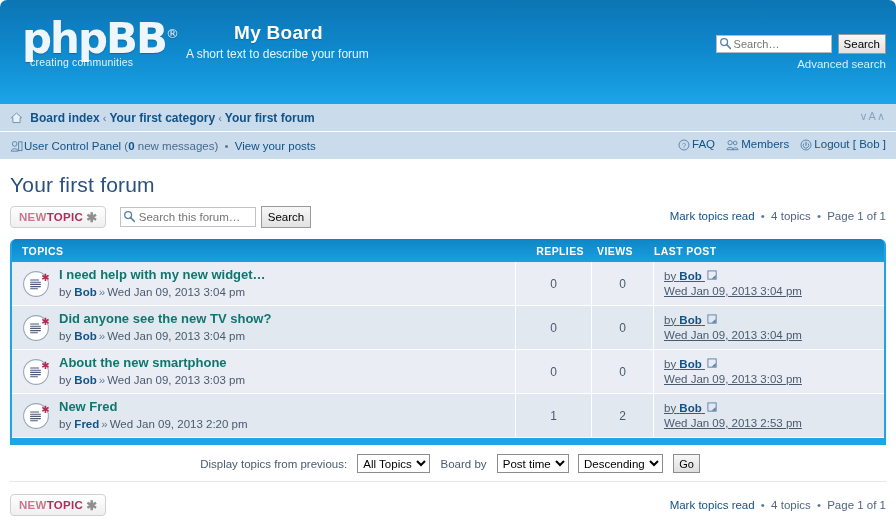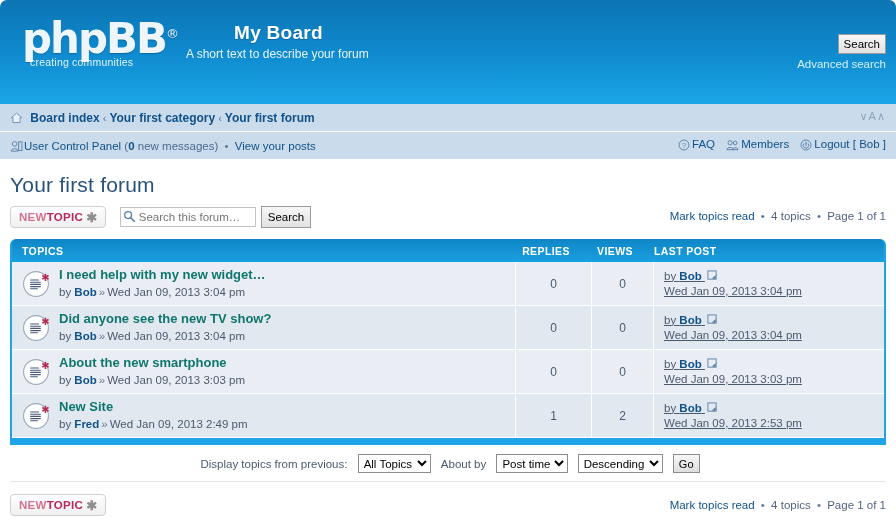--- a/index.html
+++ b/index.html
@@ -242,21 +242,21 @@
     height: 23px;
     padding: 0 8px 0 10px;
     color: #ffffff;
     font-size: 10.5px;
     font-weight: bold;
     letter-spacing: .4px;
     background: linear-gradient(to bottom,#0f86c6,#1a9fe0);
     border-radius: 5px 5px 0 0;
   }
   .col-topics { flex: 1 1 auto; }
-  .col-replies { width: 76px; text-align: center; flex: none; }
+  .col-replies { width: 76px; text-align: right; flex: none; }
   .col-views { width: 62px; text-align: center; flex: none; }
   .col-last { width: 230px; flex: none; padding-left: 8px; }
 
   .topiclist { background: #ffffff; }
   .trow {
     display: flex;
     align-items: stretch;
     background: #eaeef4;
     border-bottom: 1px solid #ffffff;
     min-height: 38px;
@@ -403,20 +403,27 @@
       <span class="tag">creating communities</span>
     </div>
 
     <div class="site-desc">
       <div class="t">My Board</div>
       <div class="d">A short text to describe your forum</div>
     </div>
 
     <div class="search-box">
       <div class="search-row">
+        <span class="search-input-wrap">
+          <svg class="mag" viewBox="0 0 16 16">
+            <circle cx="6.3" cy="6.3" r="4.2" fill="none" stroke="#5a7fa8" stroke-width="1.6"></circle>
+            <line x1="9.4" y1="9.4" x2="14" y2="14" stroke="#5a7fa8" stroke-width="1.8" stroke-linecap="round"></line>
+          </svg>
+          <input class="search-input" type="text" placeholder="Search…" style="">
+        </span>
         <button class="btn-search">Search</button>
       </div>
       <a class="adv-search" href="#">Advanced search</a>
     </div>
   </div>
 
   <div class="navbar">
     <div class="nav-row top">
       <span class="nav-left bc">
         <svg class="home-ico" width="13" height="12" viewBox="0 0 14 13">
@@ -624,24 +631,24 @@
               <g stroke="#4a5a78" stroke-width="1.1" stroke-linecap="round">
                 <line x1="8.6" y1="10" x2="16.6" y2="10"></line>
                   <line x1="8.6" y1="12.2" x2="18.4" y2="12.2"></line>
                 <line x1="8.6" y1="14.4" x2="18.4" y2="14.4"></line>
                   <line x1="8.6" y1="16.6" x2="18.4" y2="16.6"></line>
                 <line x1="8.6" y1="18.8" x2="15.4" y2="18.8"></line>
               </g>
               <text x="19.2" y="11" font-size="10" fill="#b42b58" font-family="Liberation Sans, sans-serif">✱</text>
             </svg>
             <span class="topic-text">
-              <a class="topic-title" href="#">New Site</a>
+              <a class="topic-title" href="#">New Fred</a>
               <span class="topic-author">
                 <span>by</span>
-                <a href="#">Fred</a><span class="arr">»</span><span>Wed Jan 09, 2013 2:49 pm</span>
+                <a href="#">Fred</a><span class="arr">»</span><span>Wed Jan 09, 2013 2:20 pm</span>
               </span>
             </span>
           </div>
           <div class="c-num">1</div>
           <div class="c-num views">2</div>
           <div class="c-last">
             <span>
               <span>by</span>
               <a href="#">Bob</a>
               <svg width="11" height="11" viewBox="0 0 12 12" style="vertical-align:-1px;margin-left:2px">
@@ -655,21 +662,21 @@
 
       </div>
       <div class="tbl-bottom-bar"></div>
     </div>
 
     <div class="dispopts">
       <span class="lbl">Display topics from previous:</span>
       <select>
         <option>All Topics</option>
       </select>
-      <span class="lbl">About by</span>
+      <span class="lbl">Board by</span>
       <select>
         <option>Post time</option>
       </select>
       <select>
         <option>Descending</option>
       </select>
       <button class="gobtn">Go</button>
     </div>
 
     <div class="bottom-actions">

